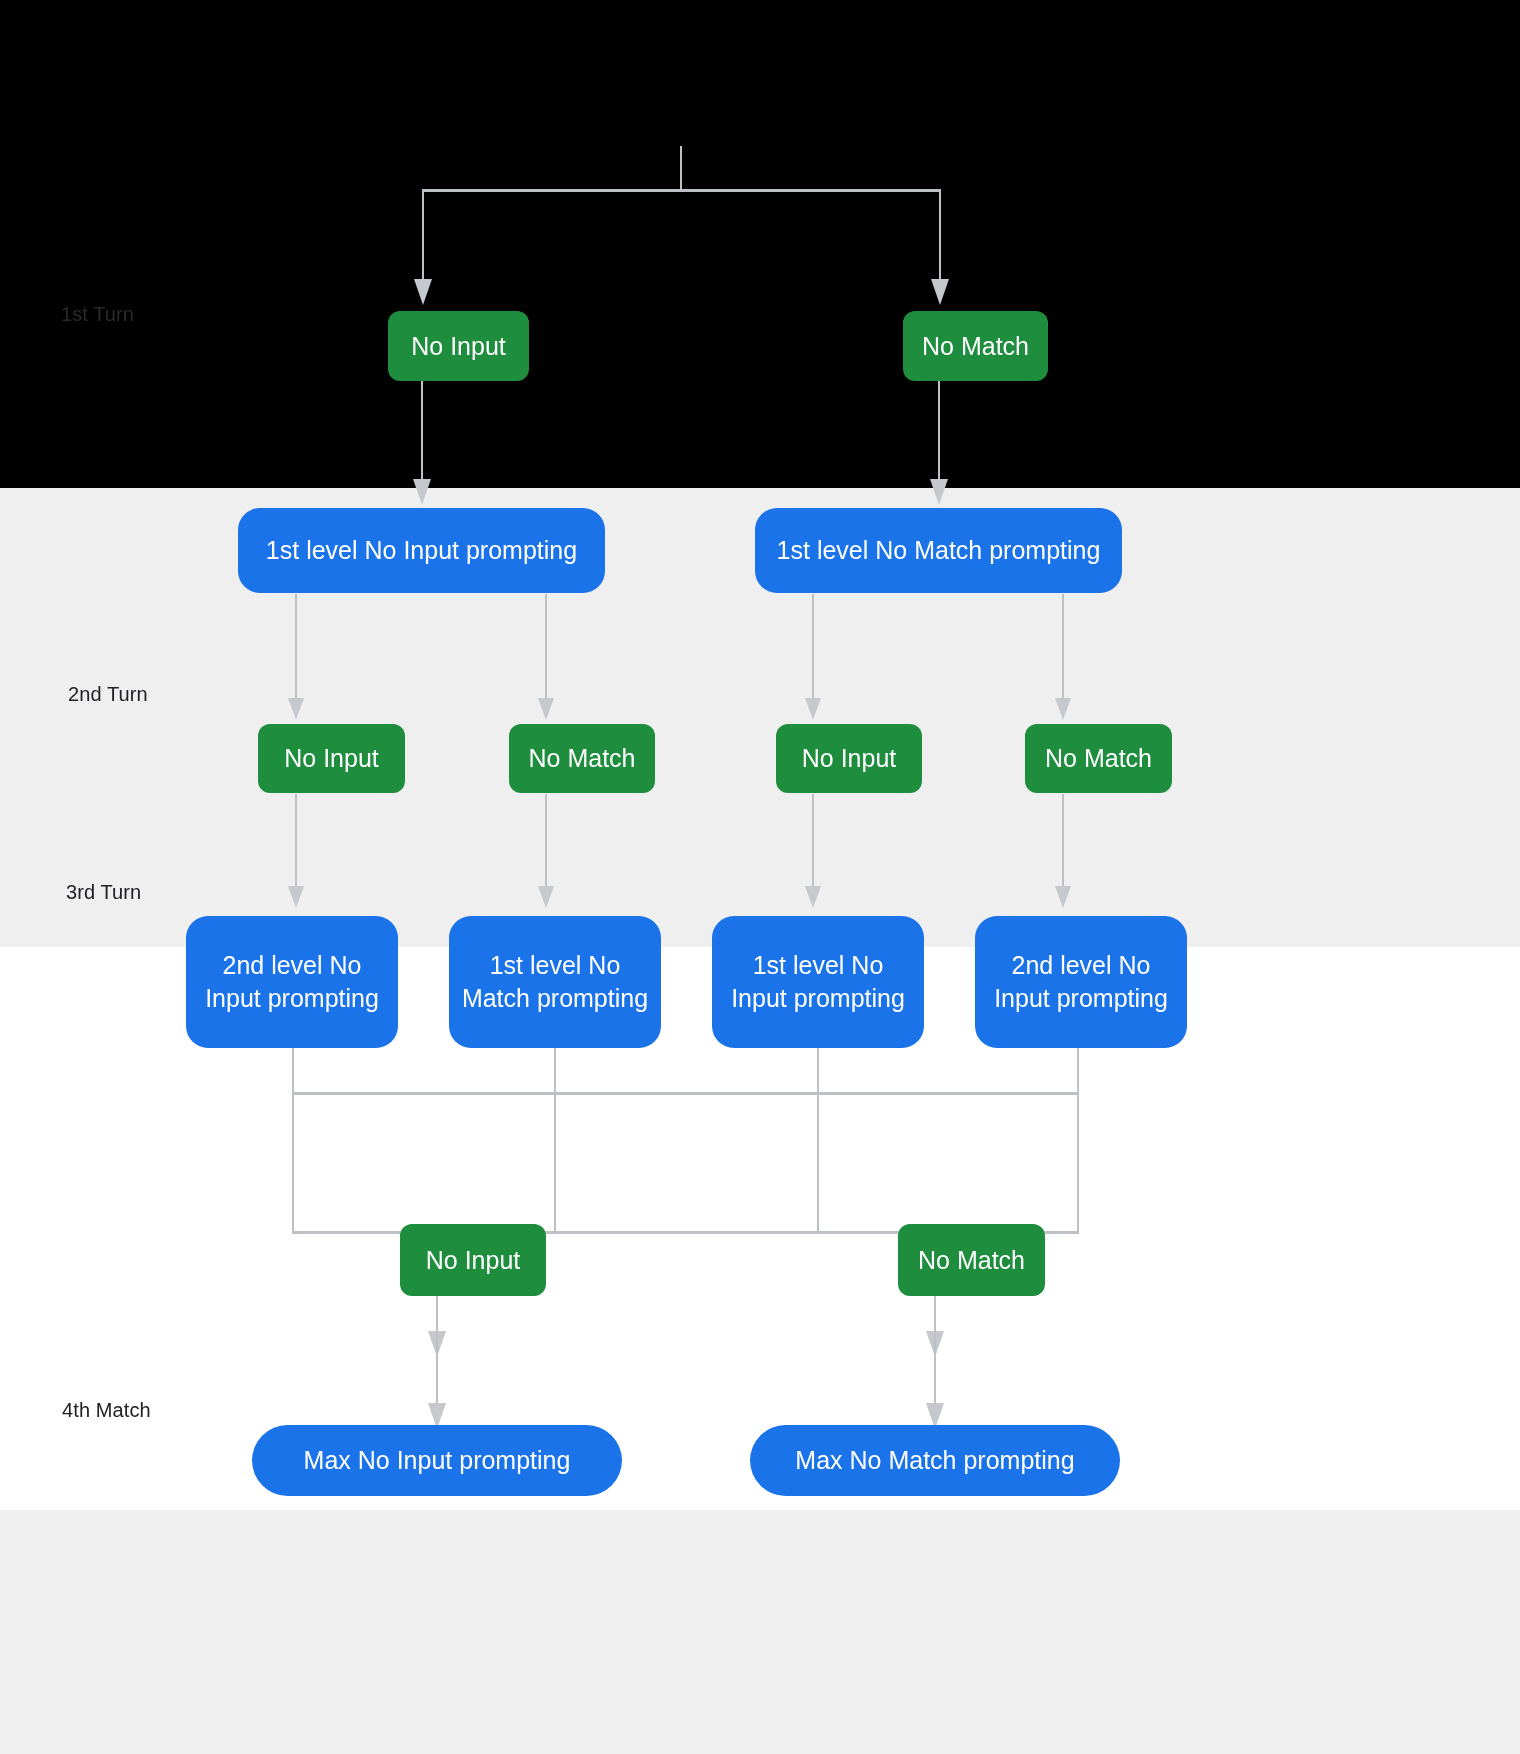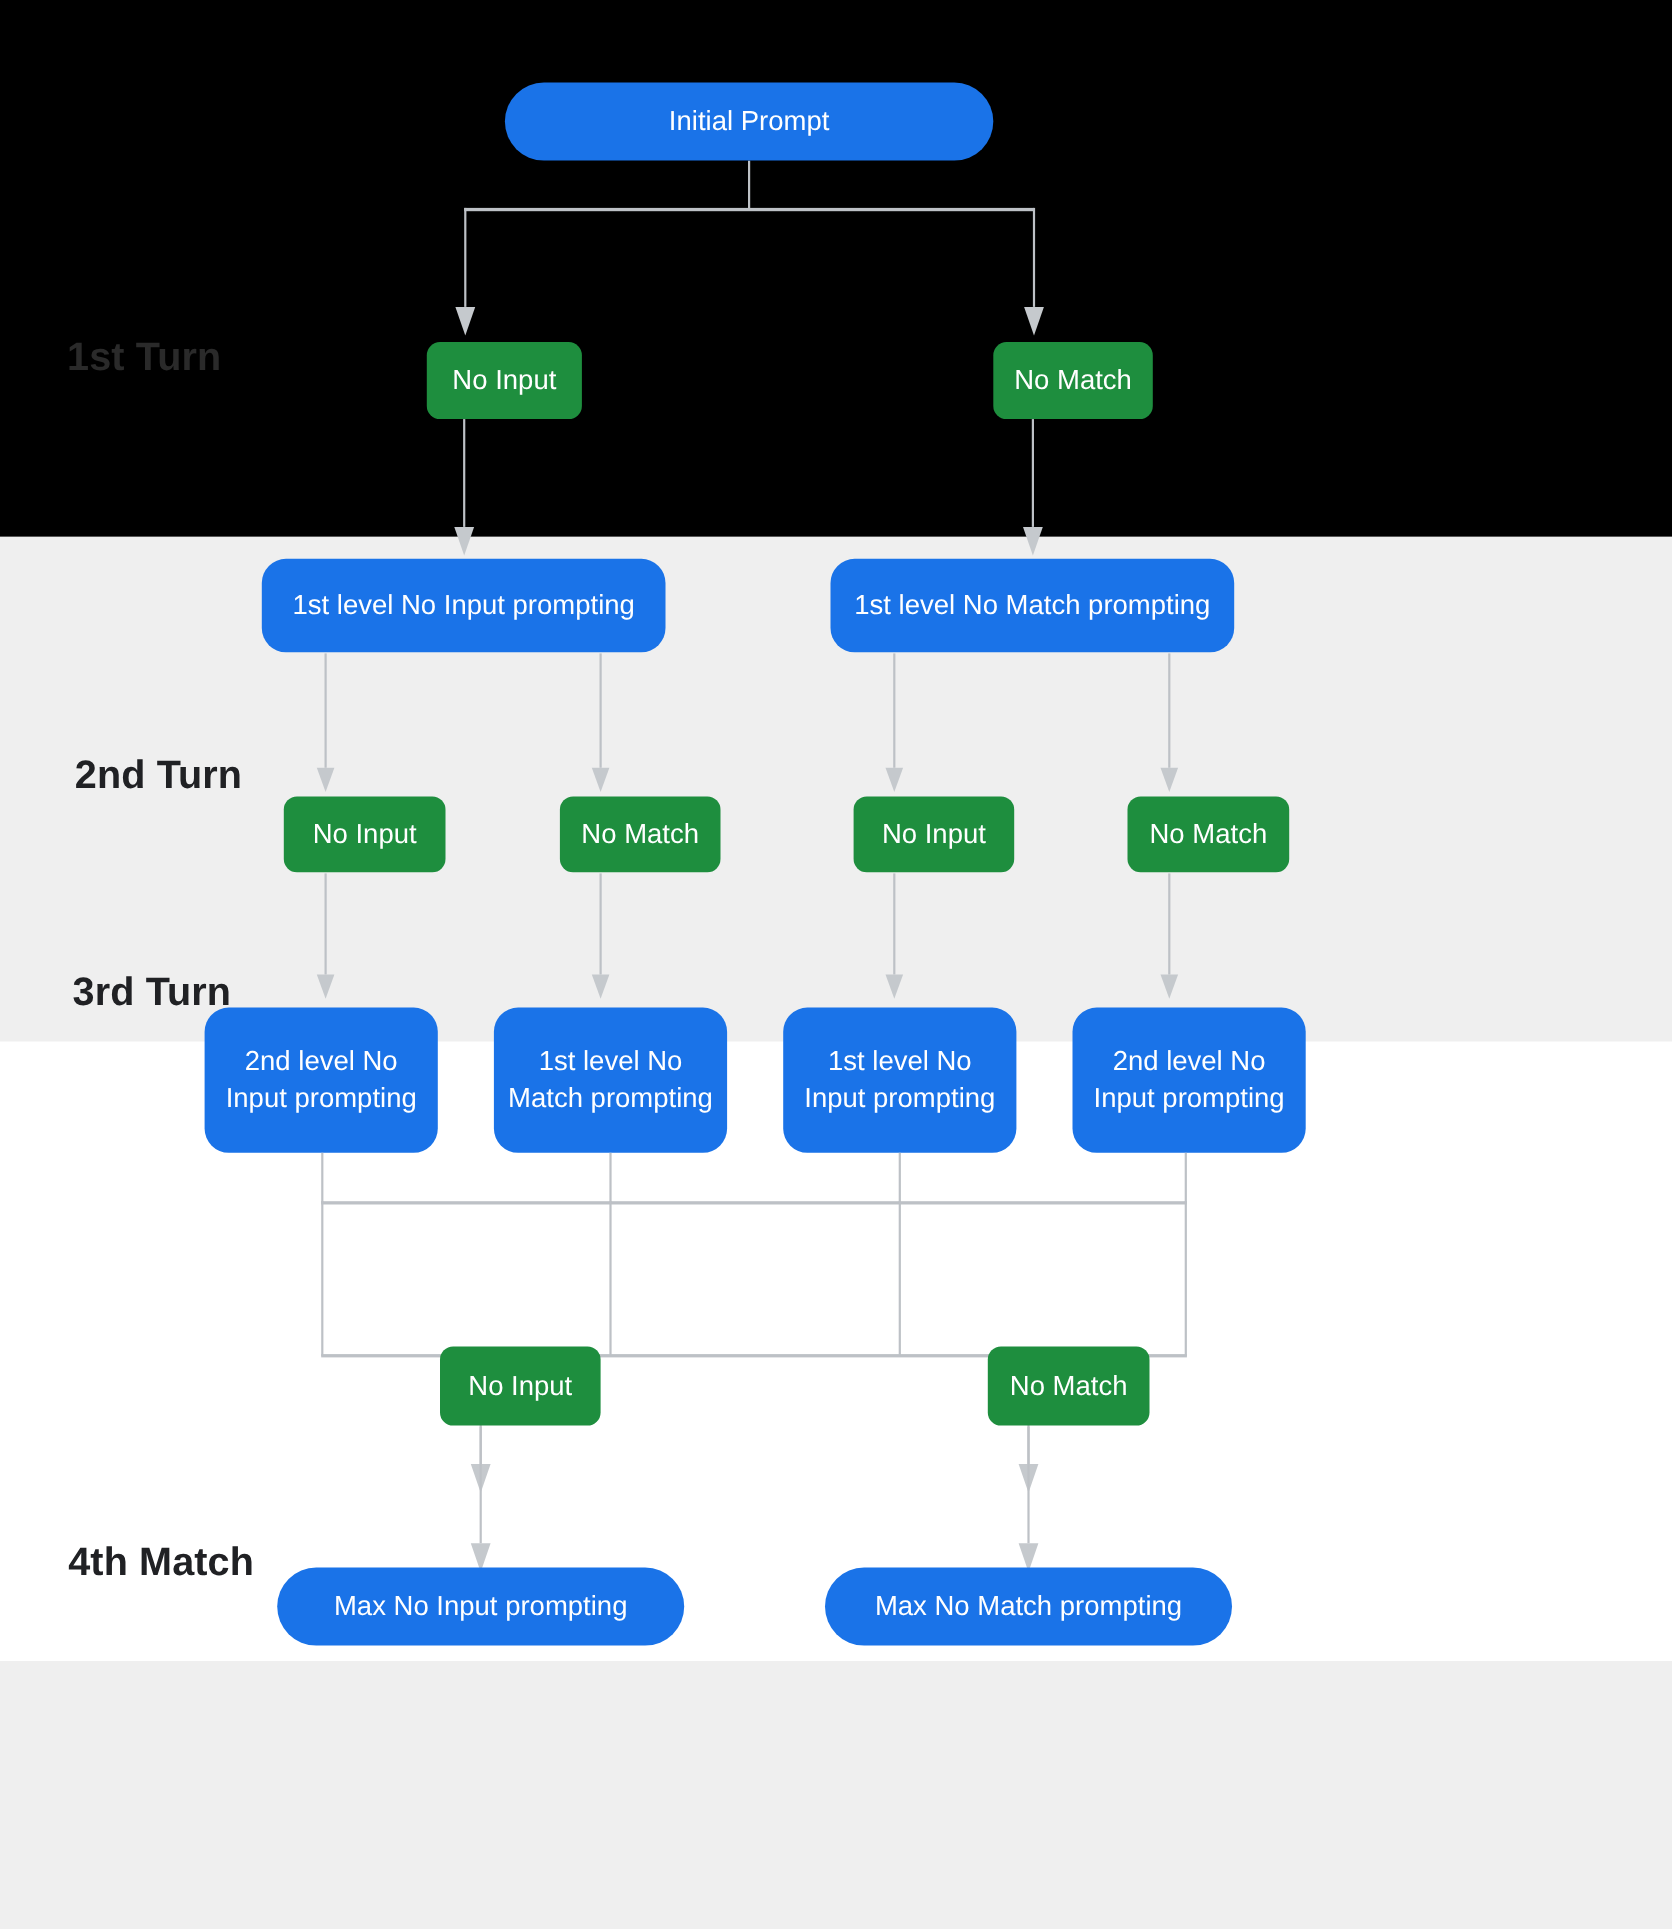--- a/index.html
+++ b/index.html
@@ -22,22 +22,22 @@
     left: 0;
     width: 1520px;
   }
   .band-black { background: #000000; }
   .band-grey  { background: #efefef; }
   .band-white { background: #ffffff; }
 
   
   .turn-label {
     position: absolute;
-    font-size: 36px;
-    font-weight: 700;
+    font-size: 20px;
+    font-weight: 400;
     letter-spacing: .1px;
     white-space: nowrap;
   }
   .turn-label.on-dark { color: #2a2a2a; }
   .turn-label.on-light { color: #202124; }
 
   
   .node {
     position: absolute;
     display: flex;
@@ -93,23 +93,20 @@
   <div class="turn-label on-light" style="left:66px; top:881px;">3rd Turn</div>
   <div class="turn-label on-light" style="left:62px; top:1399px;">4th Match</div>
 
   <div class="vline" style="left:680px; top:146px; height:45px;"></div>
   <div class="hline" style="left:422px; top:189px; width:518px;"></div>
   <div class="vline" style="left:422px; top:189px; height:90px;"></div>
   <div class="vline" style="left:939px; top:189px; height:90px;"></div>
   <div class="arrow" style="left:414px; top:279px;"></div>
   <div class="arrow" style="left:931px; top:279px;"></div>
 
-  <div class="node blue r-pill" style="left:459px; top:75px; width:444px; height:71px;">
-    <span>Initial Prompt</span>
-  </div>
 
   <div class="node green r-small" style="left:352px; top:311px; width:141px; height:70px;">
     <span>No Input</span>
   </div>
   <div class="node green r-small" style="left:867px; top:311px; width:145px; height:70px;">
     <span>No Match</span>
   </div>
 
   <div class="vline" style="left:421px; top:381px; height:98px;"></div>
   <div class="arrow" style="left:413px; top:479px;"></div>

